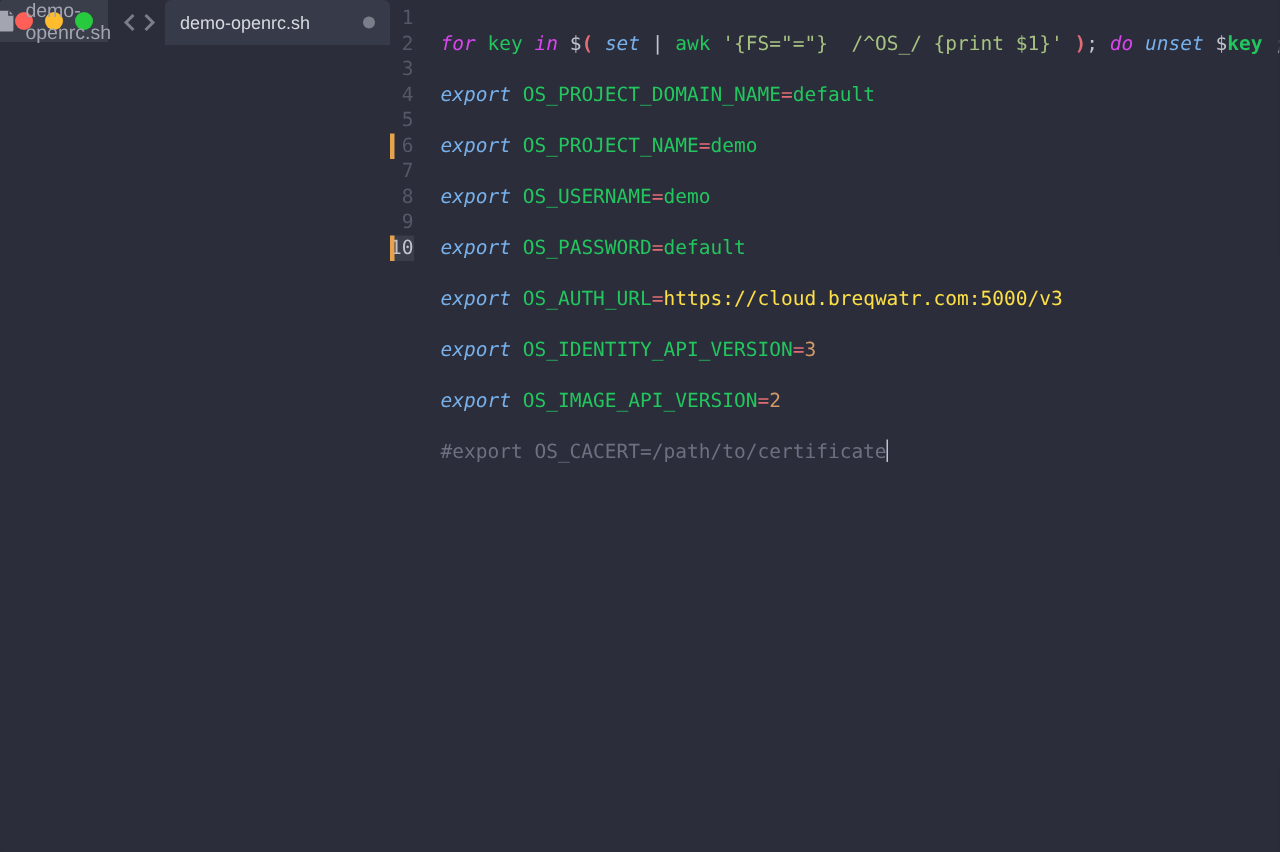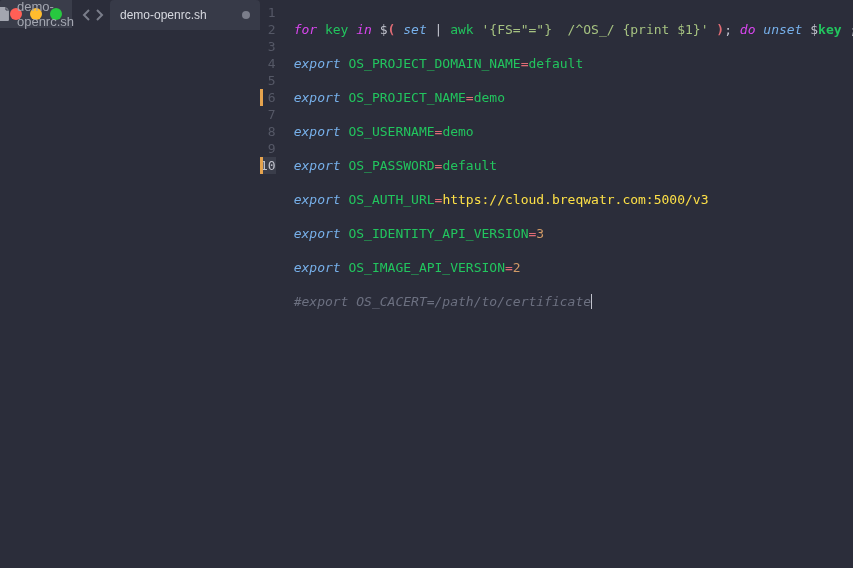--- a/index.html
+++ b/index.html
@@ -136,21 +136,21 @@
     }
     .kw { color: #d946ef; font-style: italic; }
     .kw2 { color: #77b0ea; font-style: italic; margin-top: 34px; }
     .punct { color: #c0c2cc; }
     .str { color: #a6c281; }
     .op { color: #e06c75; }
     .pipe { color: #c0c2cc; }
     .num { color: #d19a66; }
     .ident { color: #22c55e; }
     .url { color: #fde047; }
-    .comment { color: #6c7080; font-style: italic; }
+    .comment { color: #6c7080; }
     .dollar { color: #c0c2cc; }
     .bold { font-weight: bold; }
     .cursor {
       display: inline-block;
       width: 1px;
       height: 15px;
       background: #c0c2cc;
       vertical-align: middle;
       position: relative;
       top: -1px;

